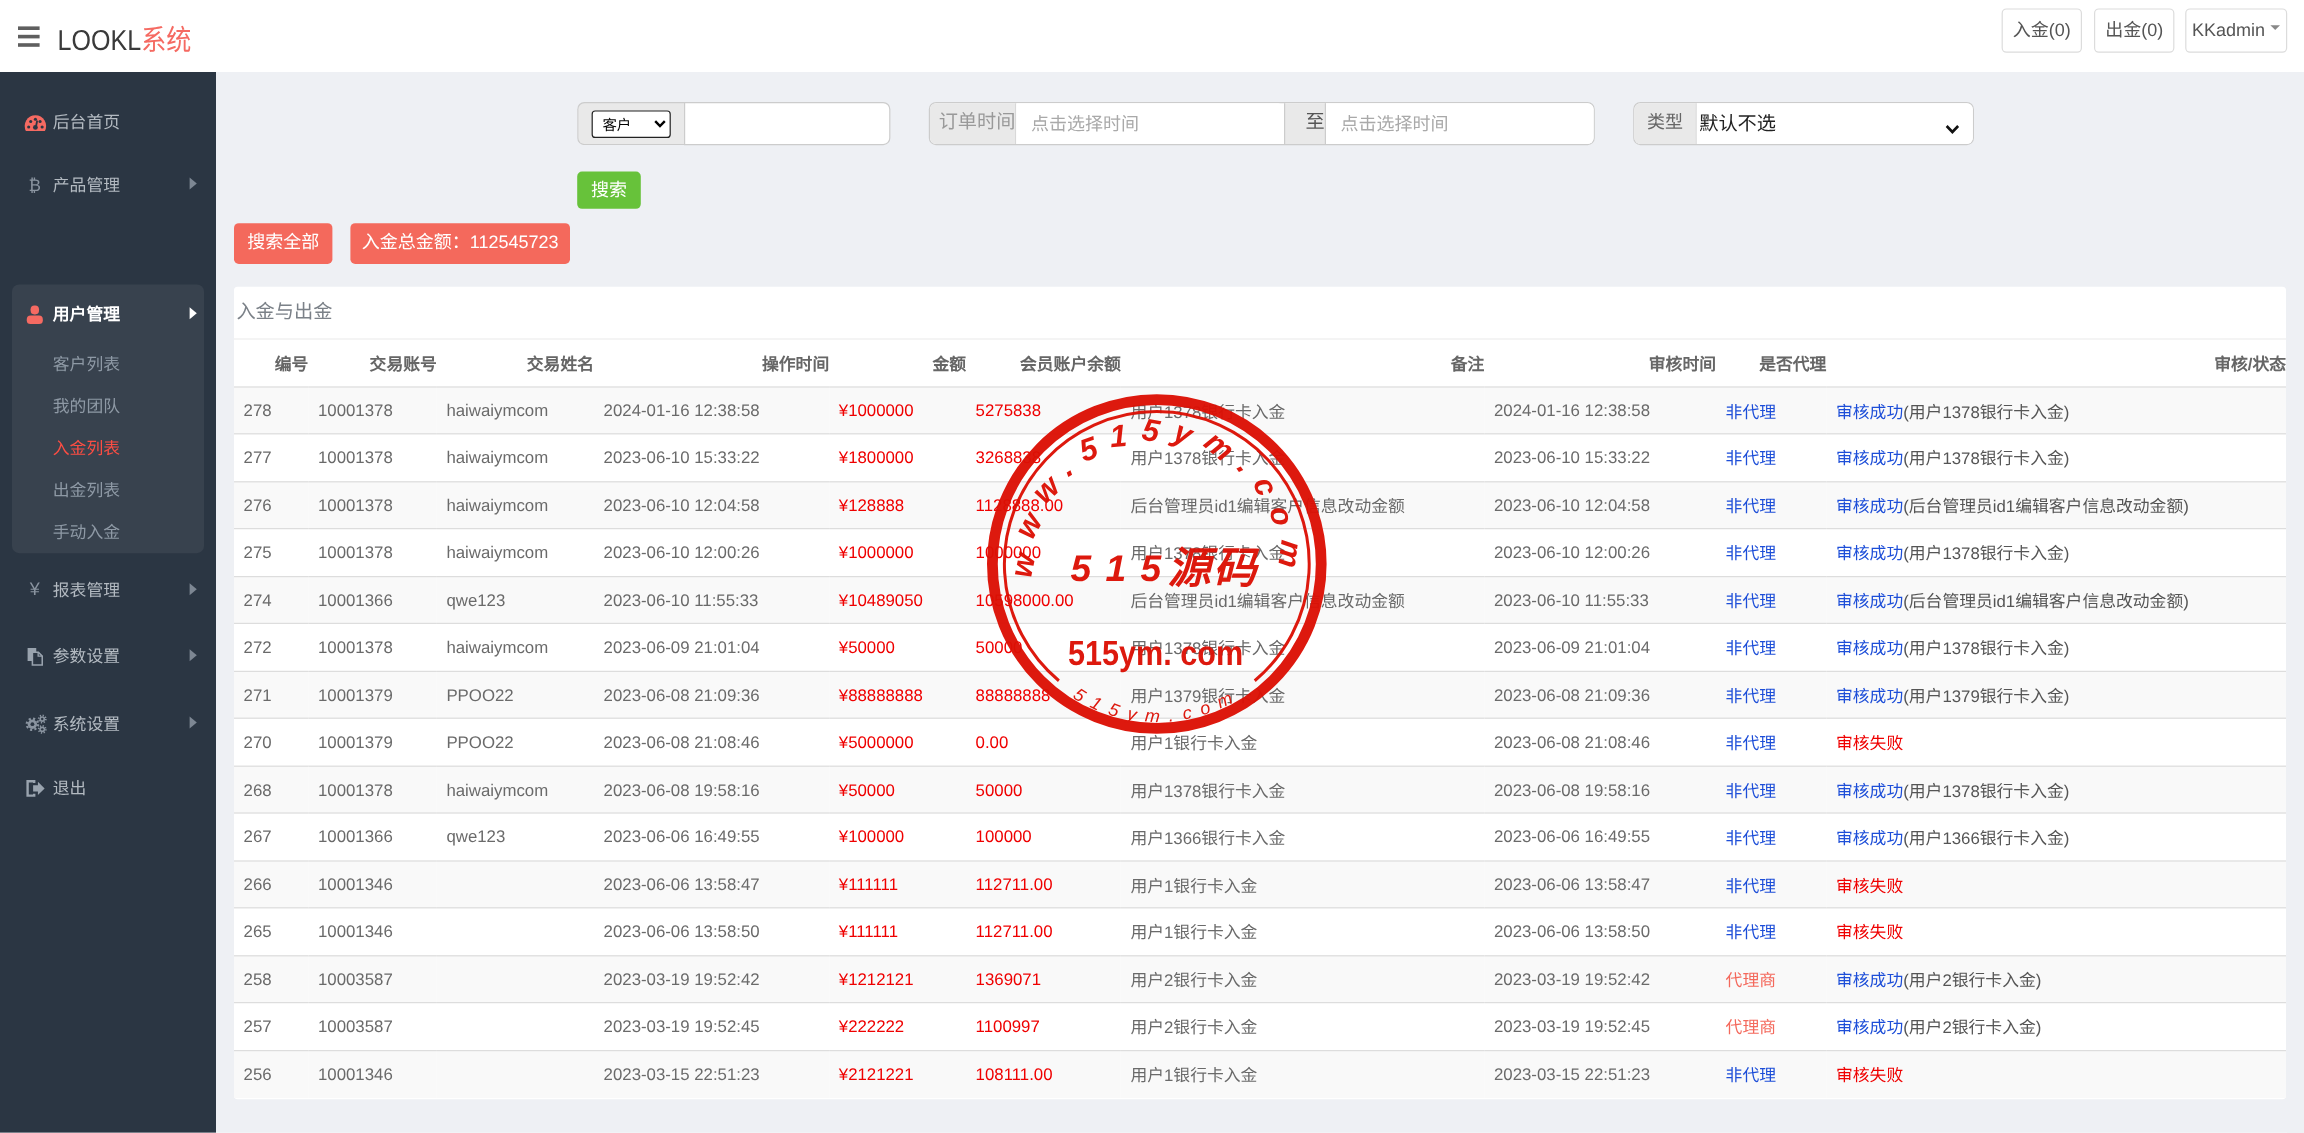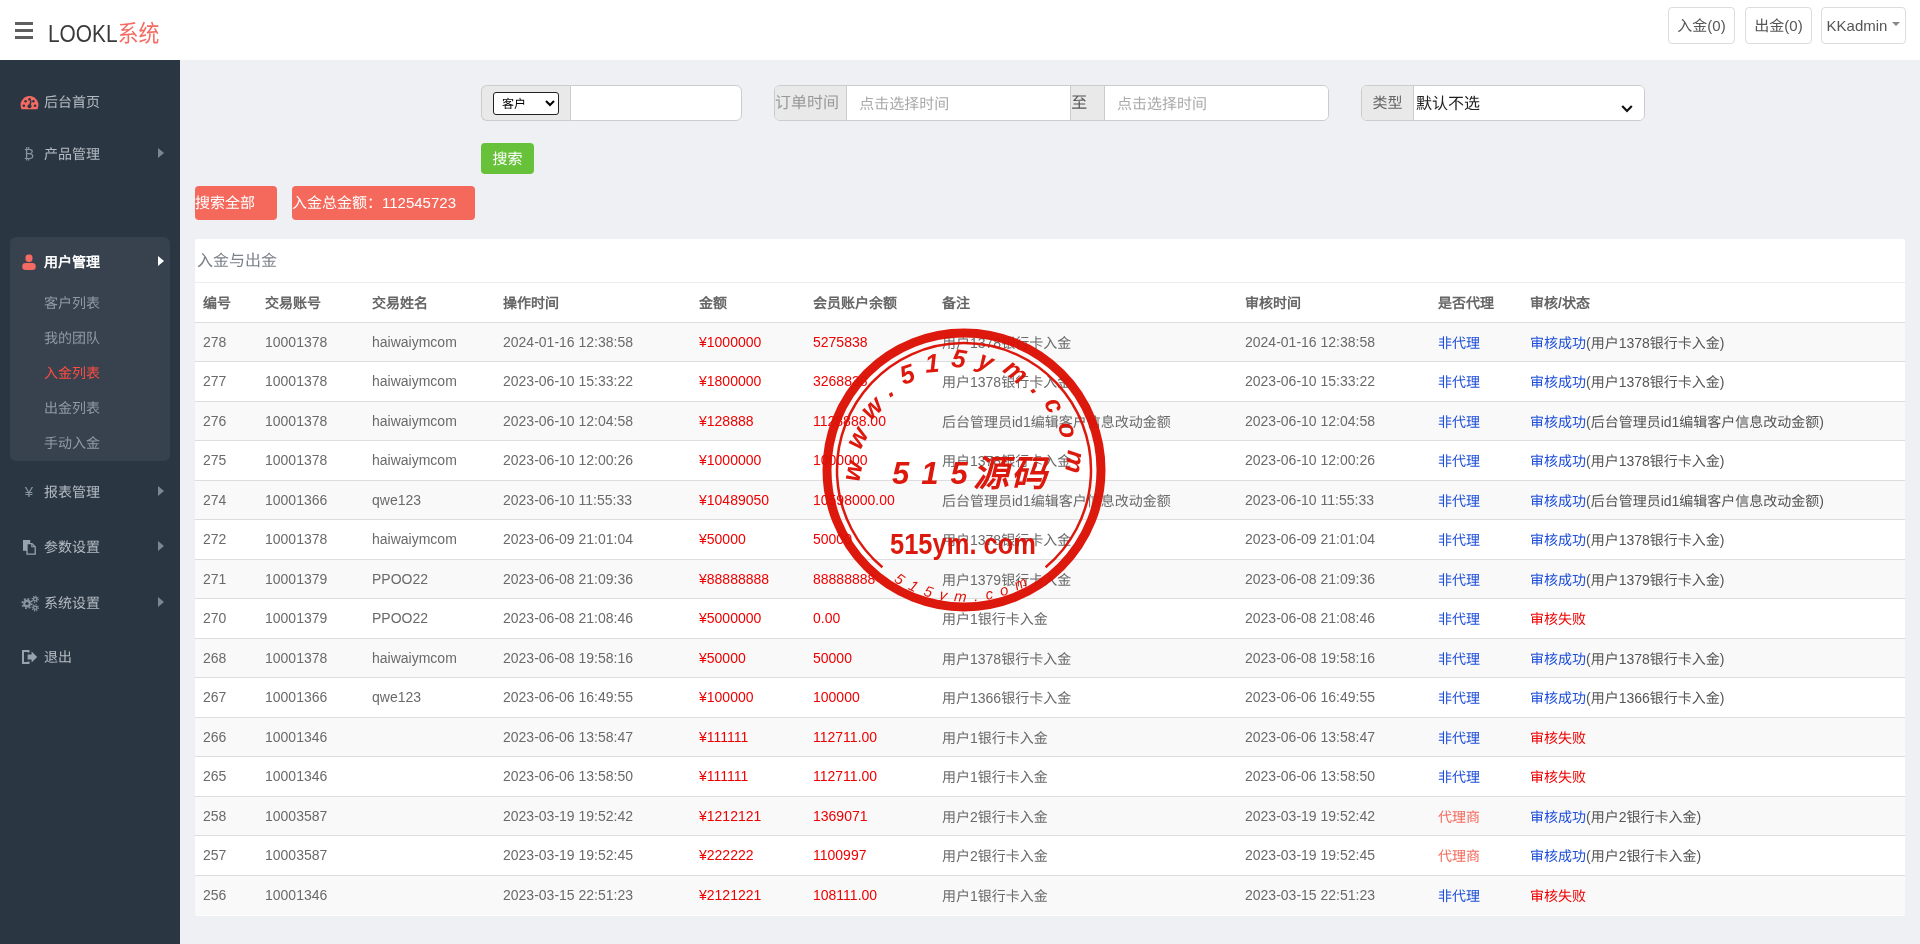--- a/index.html
+++ b/index.html
@@ -27,38 +27,38 @@
 .sub{position:absolute;left:10px;width:160px;background:#38424e;border-radius:6px}
 .sitem{height:35px;line-height:35px;color:#8e99a5;font-size:14px;padding-left:34px}
 .sitem.act{color:#fb4d43}
 
 .abs{position:absolute}
 .grp1{left:481px;top:85px;width:261px;height:36px}
 .grp1 .addon{position:absolute;left:0;top:0;width:89px;height:36px;background:#e9e9e9;border:1px solid #ccc;border-right:none;border-radius:6px 0 0 6px}
 .grp1 select{position:absolute;left:12px;top:7px;width:66px;height:23px;border:1.5px solid #222;border-radius:3px;background:#fff;font-size:12px;font-family:"Liberation Sans",sans-serif;padding-left:4px}
 .grp1 input{position:absolute;left:89px;top:0;width:172px;height:36px;border:1px solid #ccc;border-radius:0 6px 6px 0;outline:none;font-size:14px;padding:0 8px}
 .tgrp{left:774px;top:85px;width:555px;height:36px;background:#fff;border:1px solid #ccc;border-radius:6px;display:flex}
-.tgrp .ad{background:#e9e9e9;color:#999;font-size:16px;line-height:34px;text-align:left;border-right:1px solid #ccc}
+.tgrp .ad{background:#e9e9e9;color:#999;font-size:16px;line-height:34px;text-align:right;border-right:1px solid #ccc}
 .tgrp .ad1{width:77px;border-radius:5px 0 0 5px}
 .tgrp .adm{width:37px;border-left:1px solid #ccc;color:#555}
 .tgrp .in{flex:1;border:none;outline:none;font-size:15px;color:#333;padding:0 12px;border-radius:0 5px 5px 0}
 .tgrp .in::placeholder{color:#a9a9a9}
 .kgrp{left:1361px;top:85px;width:284px;height:36px;background:#fff;border:1px solid #ccc;border-radius:6px}
 .kgrp .ad{position:absolute;left:0;top:0;width:52px;height:34px;background:#e9e9e9;color:#666;font-size:15px;line-height:34px;text-align:center;border-right:1px solid #ccc;border-radius:5px 0 0 5px}
 .kgrp select{position:absolute;left:52px;top:0;width:230px;height:34px;border:none;outline:none;background:#fff;font-size:16px;color:#222;padding-left:2px;border-radius:0 5px 5px 0;font-family:"Liberation Sans",sans-serif;appearance:none}
 .kgrp .car{position:absolute;right:11px;top:13px;width:12px;height:8px;pointer-events:none}
 .btn-green{left:481px;top:143px;width:53px;height:31px;background:#67c23a;color:#fff;font-size:15px;text-align:center;line-height:31px;border-radius:4px}
-.btn-red{top:186px;height:34px;background:#f4695c;color:#fff;font-size:15px;line-height:34px;border-radius:4px}
+.btn-red{top:186px;height:34px;background:#f4695c;color:#fff;font-size:15px;text-align:center;line-height:34px;border-radius:4px}
 #br1{left:195px;width:82px}
 #br2{left:292px;width:183px}
 
 .panel{position:absolute;left:195px;top:239px;width:1710px;height:677px;background:#fff;border-radius:3px}
 .ptitle{height:44px;line-height:44px;padding-left:2px;font-size:16px;color:#7b8188;border-bottom:1px solid #ededed}
 table{border-collapse:collapse;table-layout:fixed;width:1710px;font-size:14px;color:#6a6a6a}
-th{font-weight:bold;color:#666;text-align:left;height:39px;padding-left:8px;border-bottom:1px solid #ddd}
+th{font-weight:bold;color:#666;text-align:right;height:39px;padding-left:8px;border-bottom:1px solid #ddd}
 td{height:39.5px;padding-left:8px;border-top:1px solid #ddd}
 tr.odd td{background:#f9f9f9}
 td.red{color:#ef0000}
 .grn{color:#1d4ed8}
 .rsoft{color:#f4695c}
 td .gray{color:#555}
 
 .stamp{position:absolute;left:818px;top:324px;z-index:9;opacity:0.96}
 </style>
 </head>

